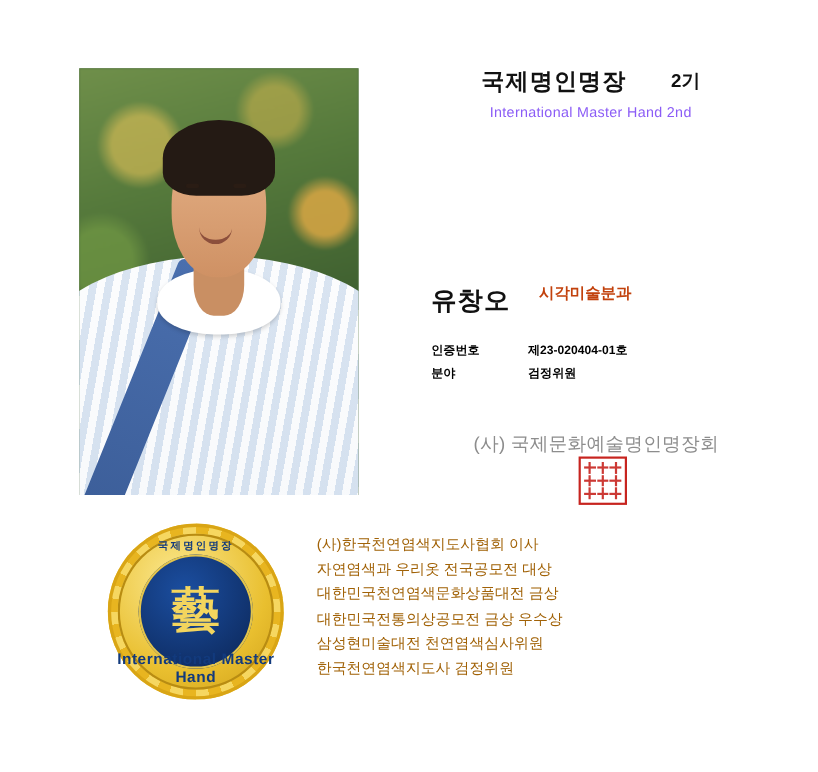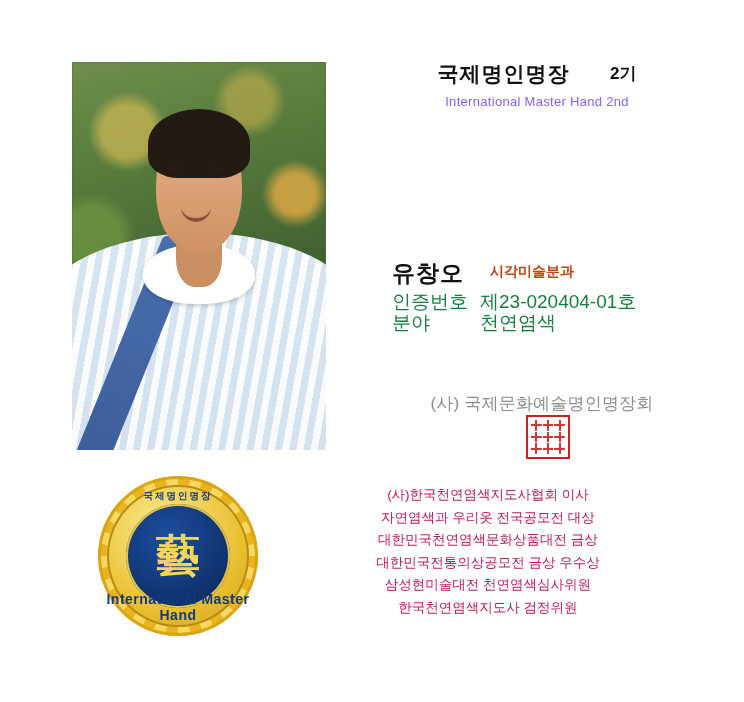--- a/index.html
+++ b/index.html
@@ -157,41 +157,42 @@
 
   
   .info {
     position: absolute;
     left: 392px;
     top: 258px;
     width: 300px;
   }
   .name-row {
     display: flex;
-    align-items: center;
-    margin-bottom: 2px;
+    align-items: flex-start;
+    margin-bottom: 20px;
   }
   .name {
     font-size: 23px;
     font-weight: bold;
     color: #111;
     letter-spacing: 1px;
   }
   .division {
     font-size: 14px;
     font-weight: bold;
     color: #c2410c;
     margin-left: 26px;
     padding-bottom: 3px;
   }
   .field-row {
     display: flex;
-    font-size: 19px;
+    font-size: 11px;
     line-height: 21px;
-    color: #15803d;
+    color: #000000;
+    font-weight: bold;
   }
   .field-label {
     width: 88px;
     flex: 0 0 88px;
   }
   .field-value {
     flex: 1;
   }
 
   
@@ -293,22 +294,21 @@
   .career {
     position: absolute;
     left: 288px;
     top: 484px;
     width: 400px;
   }
   .career li {
     list-style: none;
     font-size: 13.5px;
     line-height: 22.5px;
-    color: #be185d;
-    text-align: center;
+    color: #a16207;
   }
   .career ul { margin: 0; padding: 0; }
 </style>
 </head>
 <body>
 
 <div class="page">
 
   <div class="portrait">
     <div class="bg"></div>
@@ -336,21 +336,21 @@
       <div class="name">유창오</div>
       <div class="division">시각미술분과</div>
     </div>
 
     <div class="field-row">
       <div class="field-label">인증번호</div>
       <div class="field-value">제23-020404-01호</div>
     </div>
     <div class="field-row">
       <div class="field-label">분야</div>
-      <div class="field-value">천연염색</div>
+      <div class="field-value">검정위원</div>
     </div>
   </div>
 
   <div class="org-row">
     <div class="org-name">(사) 국제문화예술명인명장회</div>
     <div class="seal">
       <div class="glyphs">
         <i></i>
           <i></i>
           <i></i>

